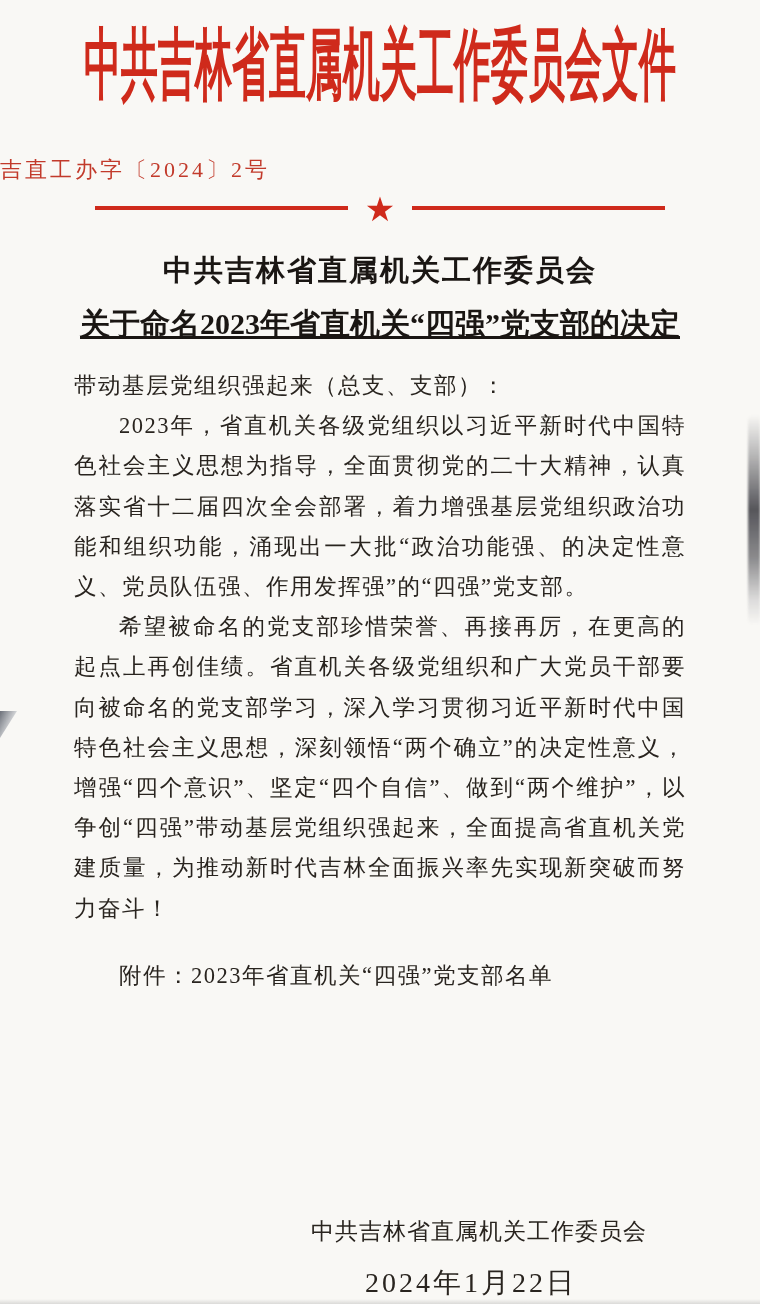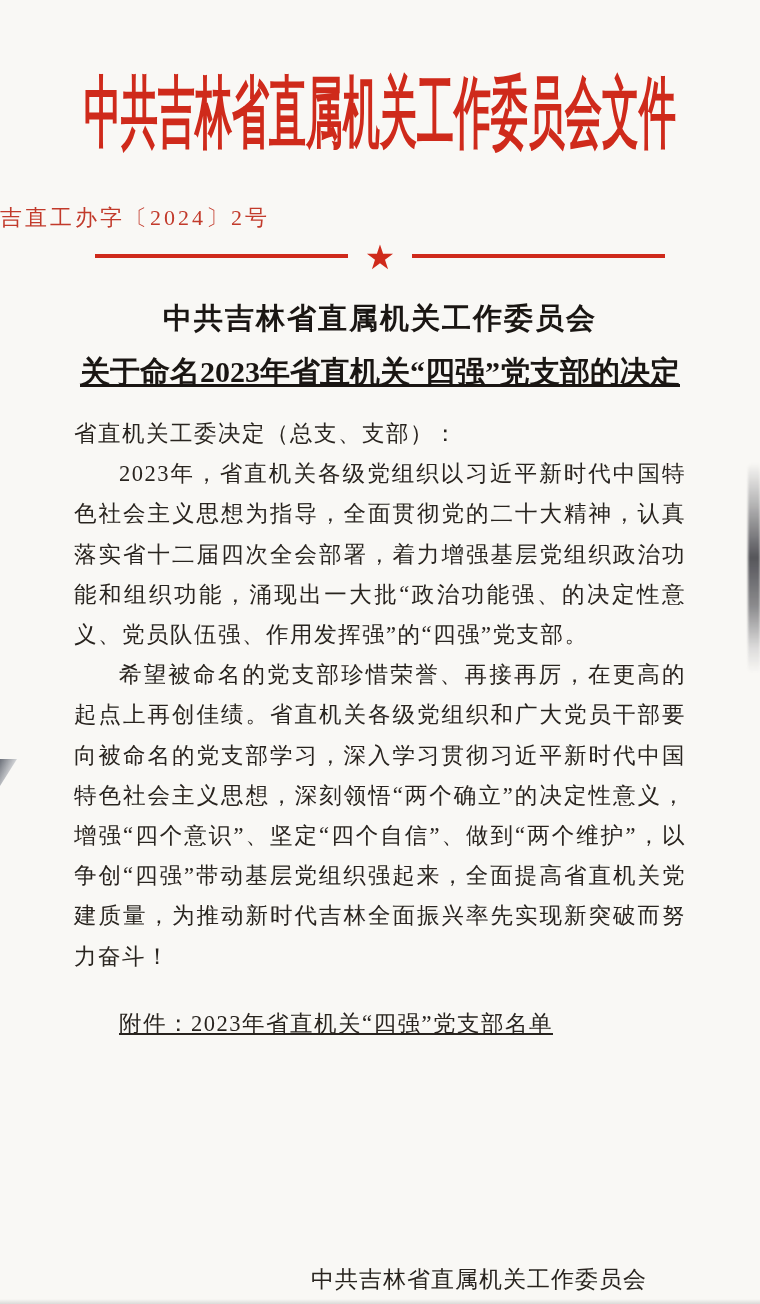--- a/index.html
+++ b/index.html
@@ -3,21 +3,21 @@
 <meta charset="utf-8">
 <style>
   html, body { margin: 0; padding: 0; }
   body {
     width: 760px; height: 1304px;
     background: #f9f8f5;
     position: relative;
     overflow: hidden;
     font-family: "Liberation Serif", "DejaVu Serif", serif;
   }
-  .page { position: absolute; inset: 0; margin-top: 48px; }
+  .page { position: absolute; inset: 0; }
   .page::after {
     content: ""; position: absolute; left: 0; right: 0; bottom: 0; height: 5px;
     background: linear-gradient(to top, rgba(140,140,140,.28), rgba(140,140,140,0));
   }
 
   
   .banner {
     position: absolute; top: 13px; left: 0; width: 760px;
     text-align: center;
     font-size: 37px; font-weight: bold;
@@ -60,21 +60,21 @@
   
   .bodytext {
     position: absolute; top: 366px; left: 74px; width: 612px;
     font-size: 22.5px; line-height: 40.2px;
     color: #29241f;
     text-align: justify;
     letter-spacing: 1.5px;
   }
   .bodytext p { margin: 0; text-indent: 2em; }
   .bodytext p.salutation { text-indent: 0; }
-  .bodytext p.attachment { margin-top: 27px; text-decoration: underline; }
+  .bodytext p.attachment { margin-top: 27px; }
 
   
   .signature {
     position: absolute; top: 1216px; left: 311px; width: 320px;
     text-align: center; color: #29241f;
   }
   .sig-org  { font-size: 23px; letter-spacing: 1px; white-space: nowrap; }
   .sig-date { font-size: 28px; margin-top: 17px; letter-spacing: 3px; }
 
   
@@ -111,21 +111,21 @@
     <span class="star">★</span>
     <span class="seg"></span>
   </div>
 
   <div class="title">
     <div class="title-line1">中共吉林省直属机关工作委员会</div>
     <div class="title-line2">关于命名2023年省直机关“四强”党支部的决定</div>
   </div>
 
   <div class="bodytext">
-    <p class="salutation">省直机关工委决定（总支、支部）：</p>
+    <p class="salutation">带动基层党组织强起来（总支、支部）：</p>
     <p class="para">2023年，省直机关各级党组织以习近平新时代中国特色社会主义思想为指导，全面贯彻党的二十大精神，认真落实省十二届四次全会部署，着力增强基层党组织政治功能和组织功能，涌现出一大批“政治功能强、的决定性意义、党员队伍强、作用发挥强”的“四强”党支部。</p>
     <p class="para">希望被命名的党支部珍惜荣誉、再接再厉，在更高的起点上再创佳绩。省直机关各级党组织和广大党员干部要向被命名的党支部学习，深入学习贯彻习近平新时代中国特色社会主义思想，深刻领悟“两个确立”的决定性意义，增强“四个意识”、坚定“四个自信”、做到“两个维护”，以争创“四强”带动基层党组织强起来，全面提高省直机关党建质量，为推动新时代吉林全面振兴率先实现新突破而努力奋斗！</p>
     <p class="para attachment">附件：2023年省直机关“四强”党支部名单</p>
   </div>
 
   <div class="signature">
     <div class="sig-org">中共吉林省直属机关工作委员会</div>
     <div class="sig-date">2024年1月22日</div>
   </div>
 

